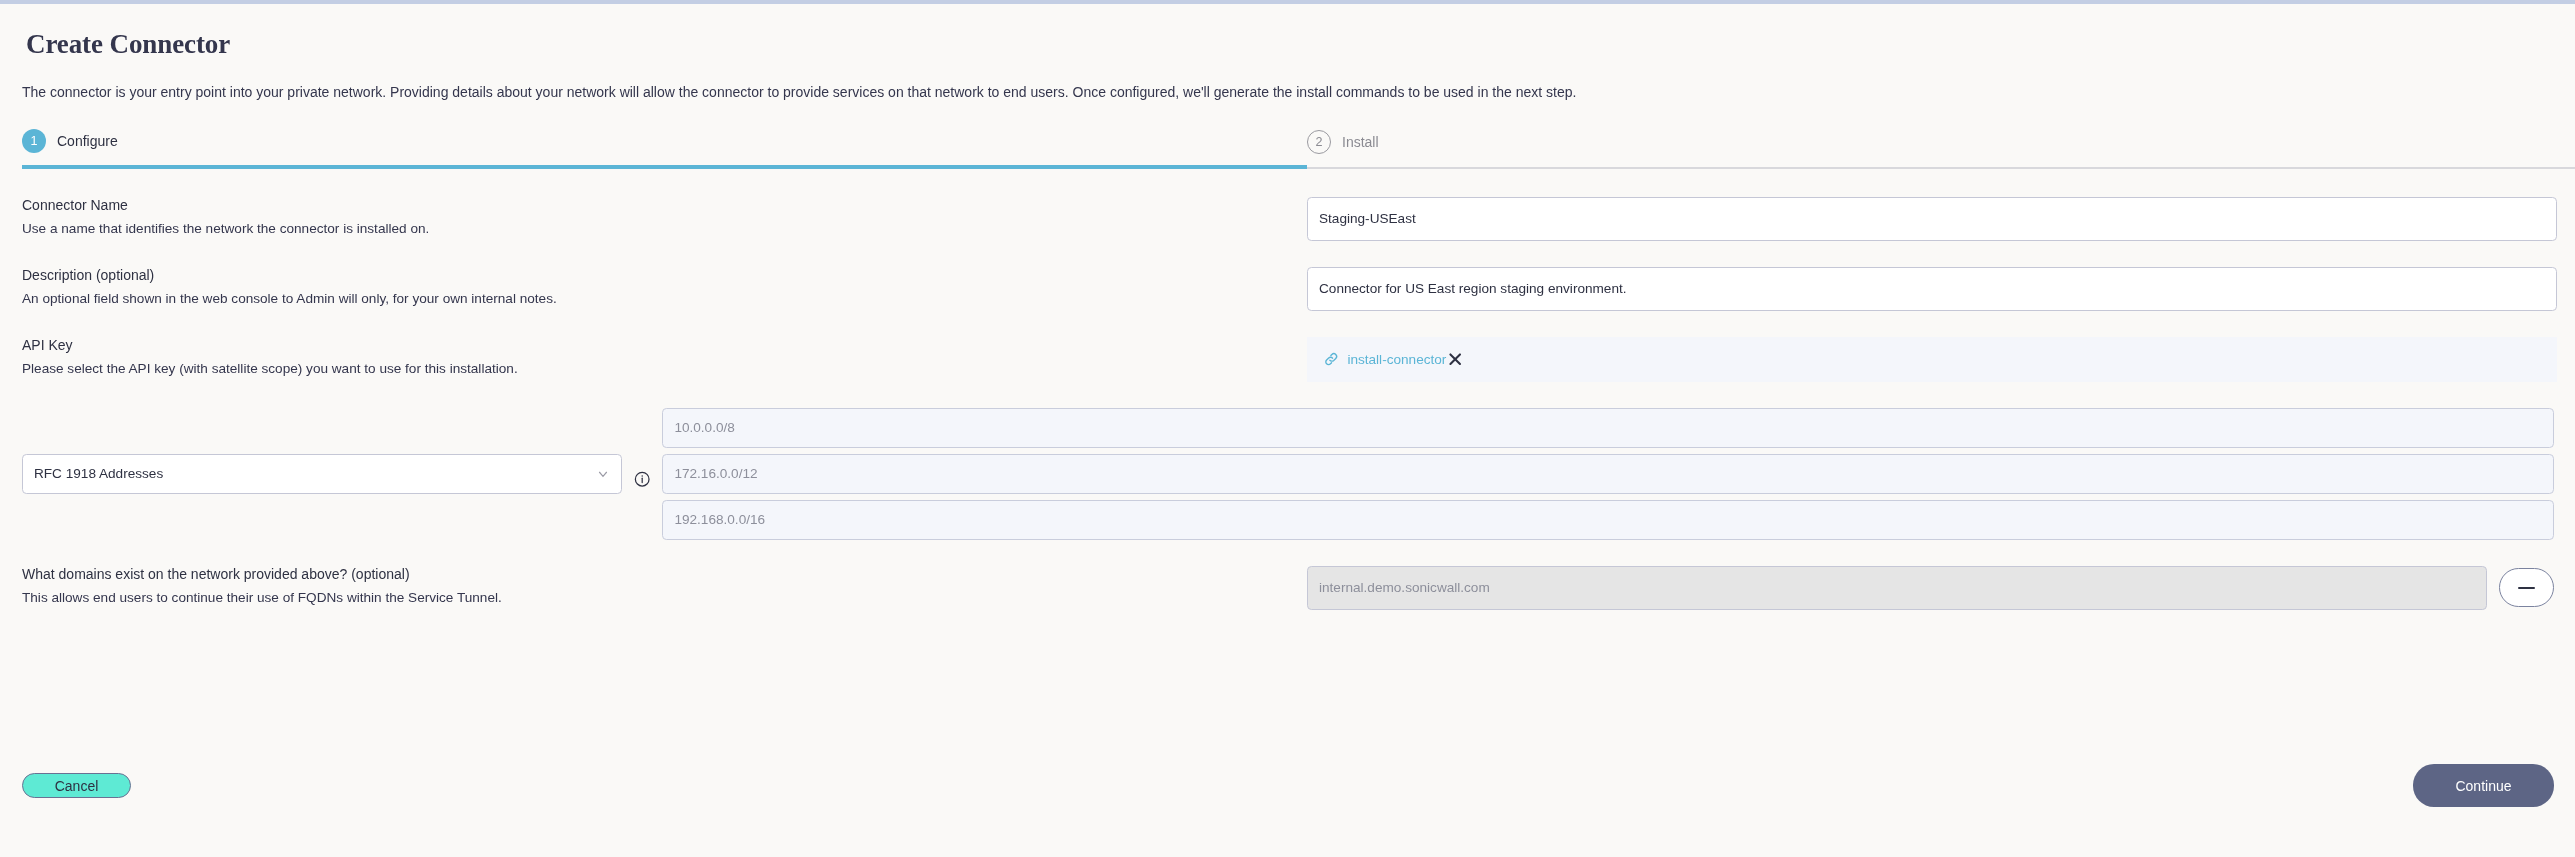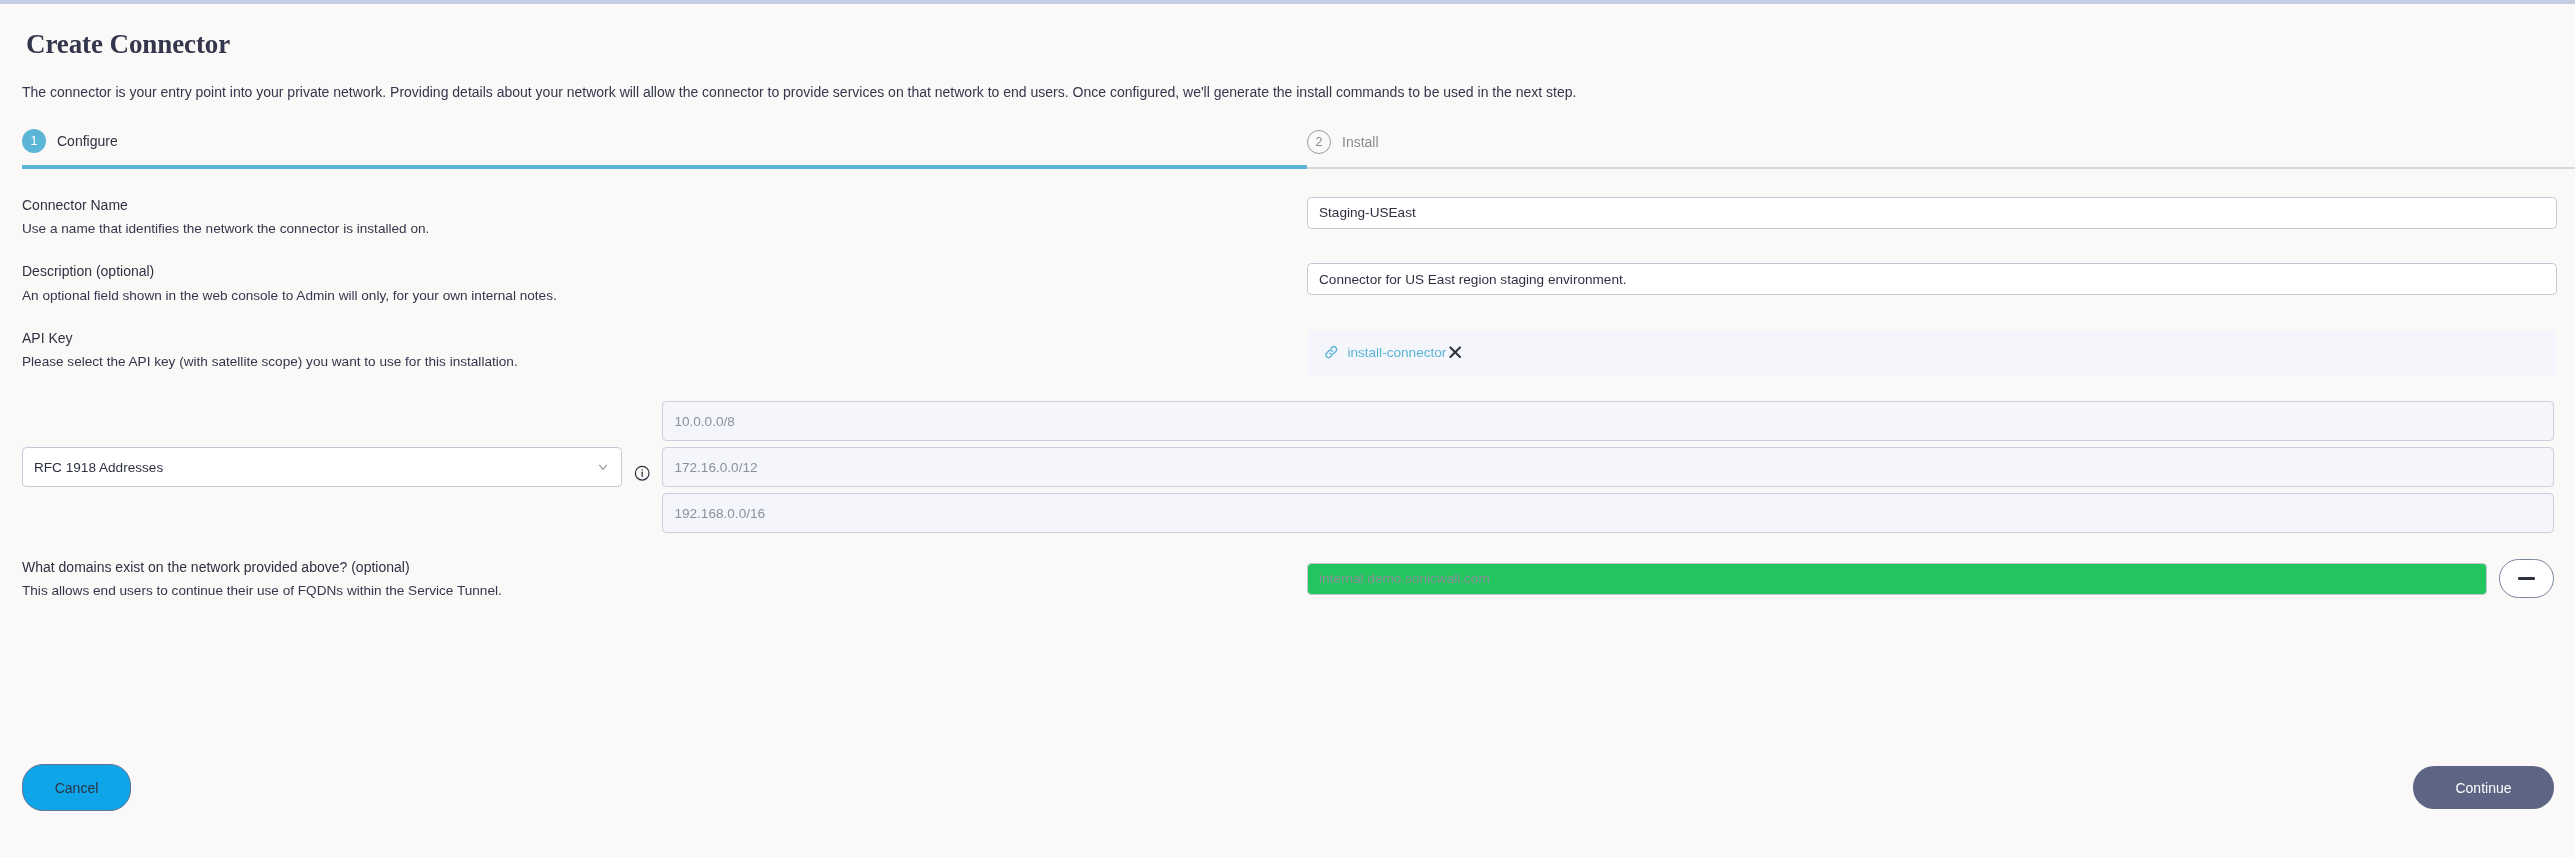--- a/index.html
+++ b/index.html
@@ -93,34 +93,34 @@
   }
   .field-help {
     font-size: 13.6px;
     color: #34364d;
     line-height: 1.2;
     margin-top: 7.6px;
   }
 
   
   .text-input {
-    height: 32px;
+    height: 44px;
     border: 1.1px solid #c5c7d6;
     border-radius: 4.4px;
     background: #ffffff;
     font-family: "Liberation Sans", sans-serif;
     font-size: 13.6px;
     color: #2e3142;
     padding: 0 11px;
     width: 100%;
     outline: none;
   }
   .text-input::placeholder { color: #8d8f9b; }
   .text-input.filled-readonly {
-    background: #22c55e;
+    background: #e5e5e5;
     border-color: #c5c7d6;
   }
   .text-input.filled-readonly::placeholder { color: #8d8f9b; }
 
   .wide-input-wrap { width: 1250px; }
 
   
   .apikey-panel {
     width: 1250px;
     height: 45px;
@@ -216,24 +216,24 @@
   
   .footer {
     position: absolute;
     left: 22px; right: 22px;
     top: 764px;
     display: flex;
     align-items: center;
     justify-content: space-between;
   }
   .btn-cancel {
-    width: 109px; height: 47px;
+    width: 109px; height: 25px;
     border-radius: 21px;
     border: 1.1px solid #6a7193;
-    background: #0ea5e9;
+    background: #5eead4;
     color: #2e3142;
     font-family: "Liberation Sans", sans-serif;
     font-size: 14px;
     cursor: pointer;
   }
   .btn-continue {
     width: 141px; height: 43px;
     border-radius: 21px;
     border: none;
     background: #5d6585;

